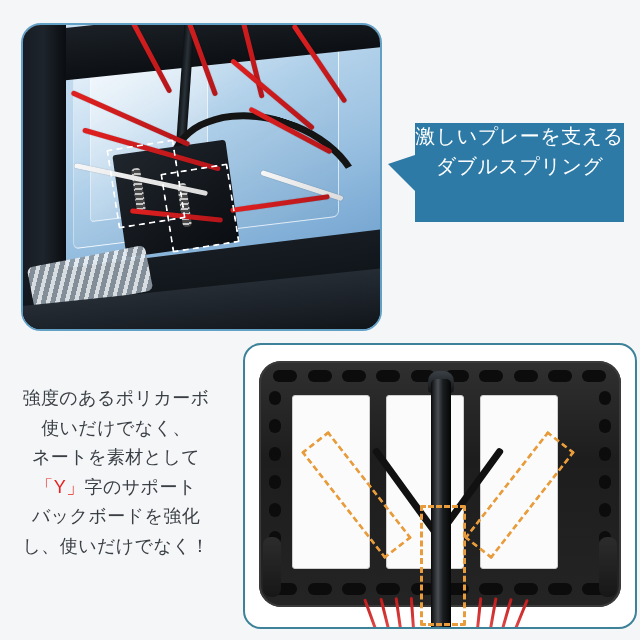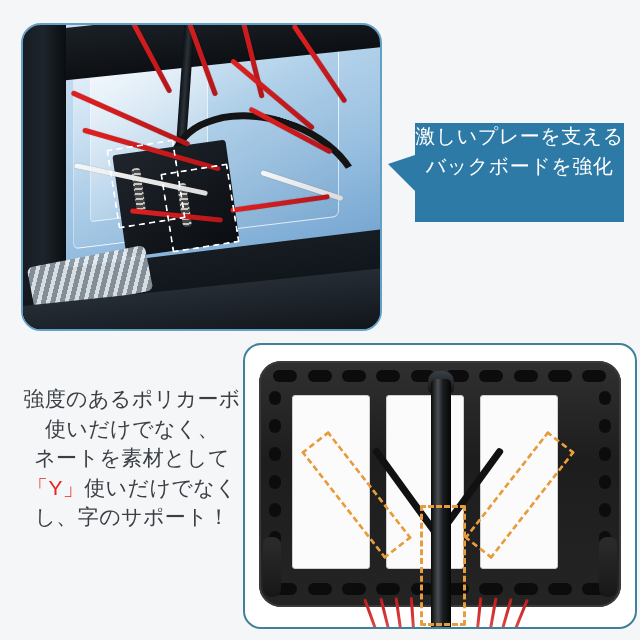--- a/index.html
+++ b/index.html
@@ -113,24 +113,24 @@
     border-bottom:27px solid transparent;
     border-right:27px solid #2d7aa6;
   }
   .callout-line{
     color:#ffffff;font-size:20px;line-height:1.32;letter-spacing:.5px;
     white-space:nowrap;
   }
 
   
   .copy{
-    position:absolute;left:16px;top:384px;width:232px;
+    position:absolute;left:0px;top:384px;width:232px;
     text-align:center;
     color:#3a3f45;
-    font-size:21px;line-height:29.5px;letter-spacing:.4px;
+    font-size:18px;line-height:29.5px;letter-spacing:.4px;
   }
   .copy .ln{white-space:nowrap;}
   .copy .hl{color:#e8231f;}
 
   
   .photo-bot{
     position:absolute;left:243px;top:343px;width:390px;height:282px;
     border:2px solid #3d8299;border-radius:18px;
     background:#ffffff;overflow:hidden;
   }
@@ -240,29 +240,30 @@
       <div class="frame-bottom2"></div>
 
       <div class="dash-hl h1"></div>
       <div class="dash-hl h2"></div>
     </div>
   </div>
 
   <div class="callout">
     <div class="callout-arrow"></div>
     <div class="callout-line">激しいプレーを支える</div>
-    <div class="callout-line">バックボードを強化</div>
+    <div class="callout-line">ダブルスプリング</div>
   </div>
 
   <div class="copy">
     <div class="ln">強度のあるポリカーボ</div>
     <div class="ln">使いだけでなく、</div>
     <div class="ln">ネートを素材として</div>
-    <div class="ln"><span class="hl">「Y」</span><span>使いだけでなく</span></div>
-    <div class="ln">し、字のサポート！</div>
+    <div class="ln"><span class="hl">「Y」</span><span>字のサポート</span></div>
+    <div class="ln">バックボードを強化</div>
+    <div class="ln">し、使いだけでなく！</div>
   </div>
 
   <div class="photo-bot">
     <div class="bb-wrap">
       <div class="backboard">
         <div class="slot-row top">
           <div class="slot"></div>
           <div class="slot"></div>
           <div class="slot"></div>
           <div class="slot"></div>

